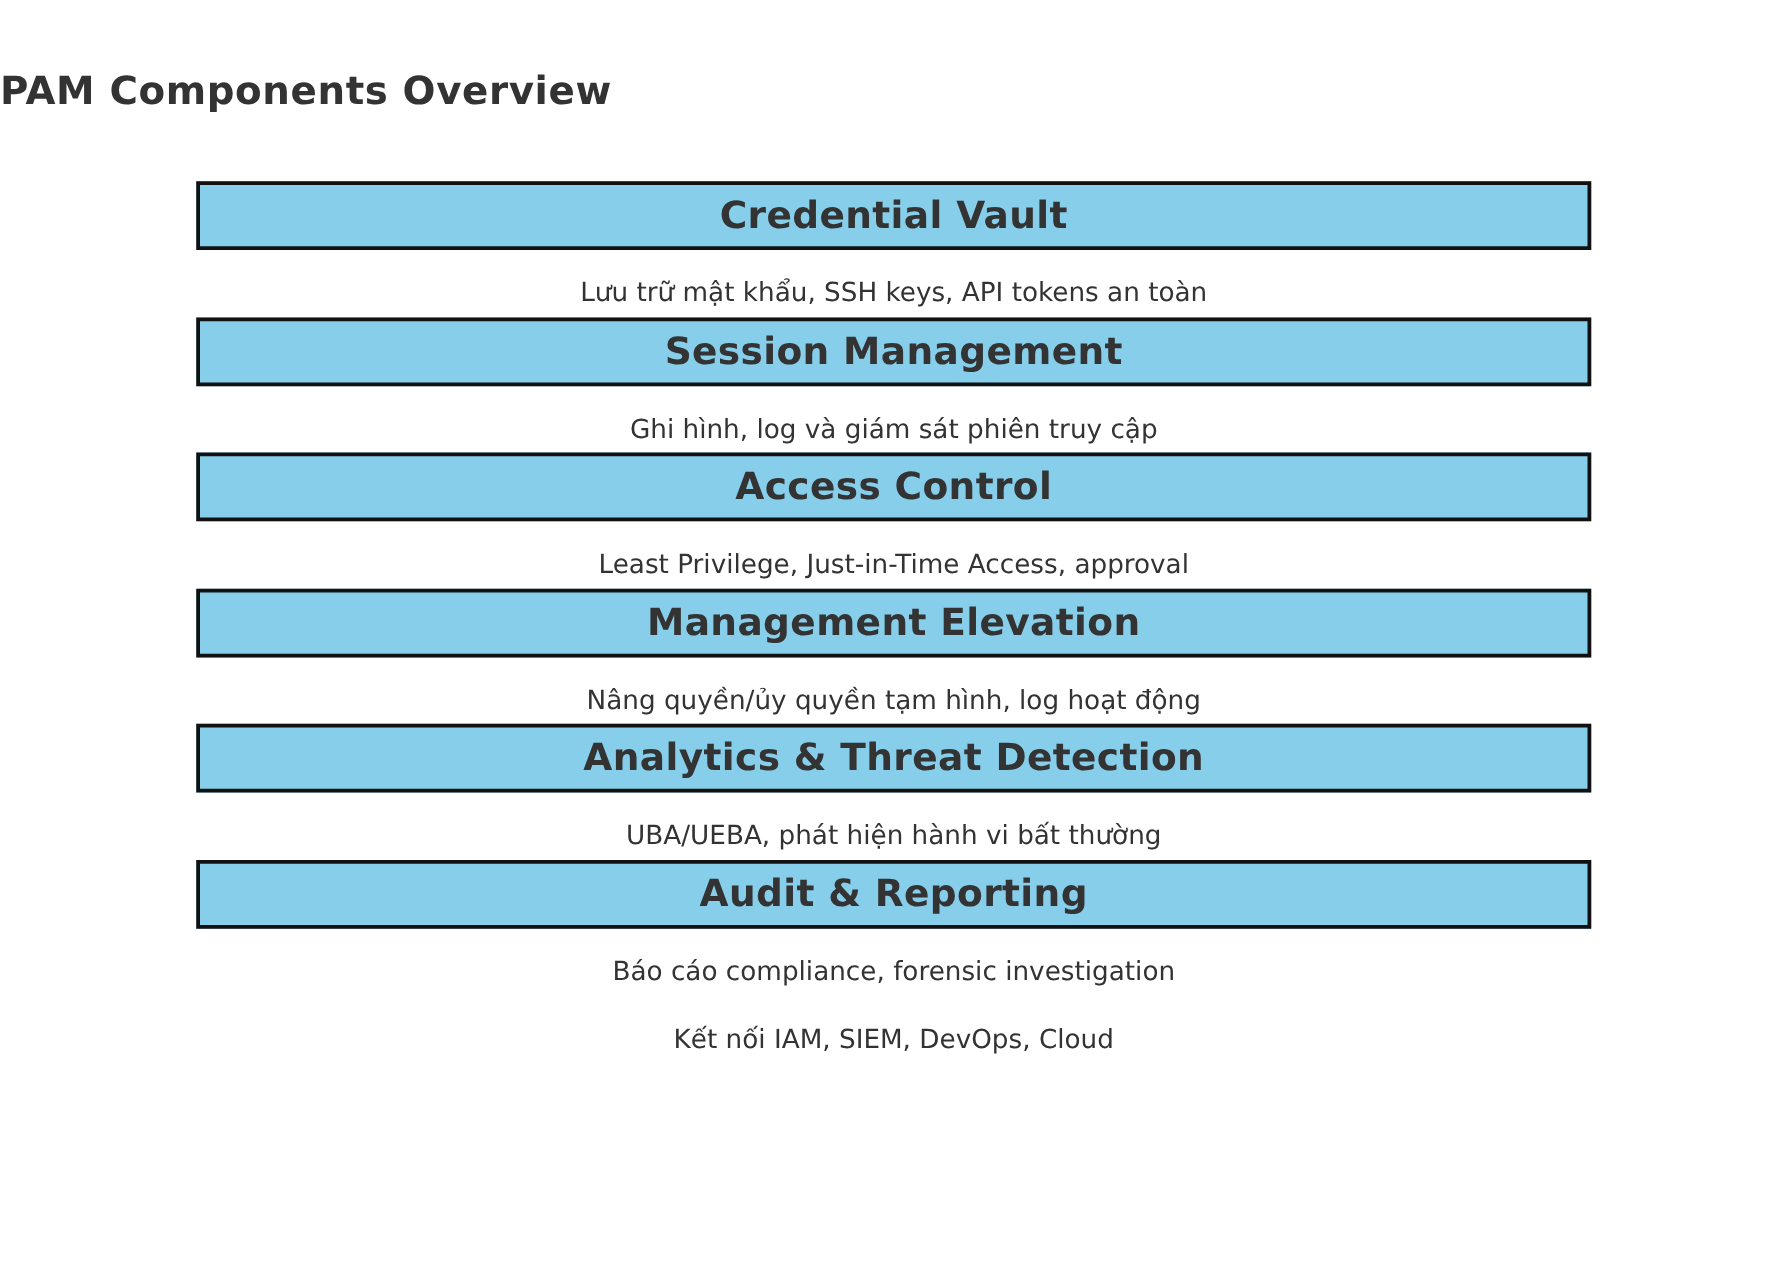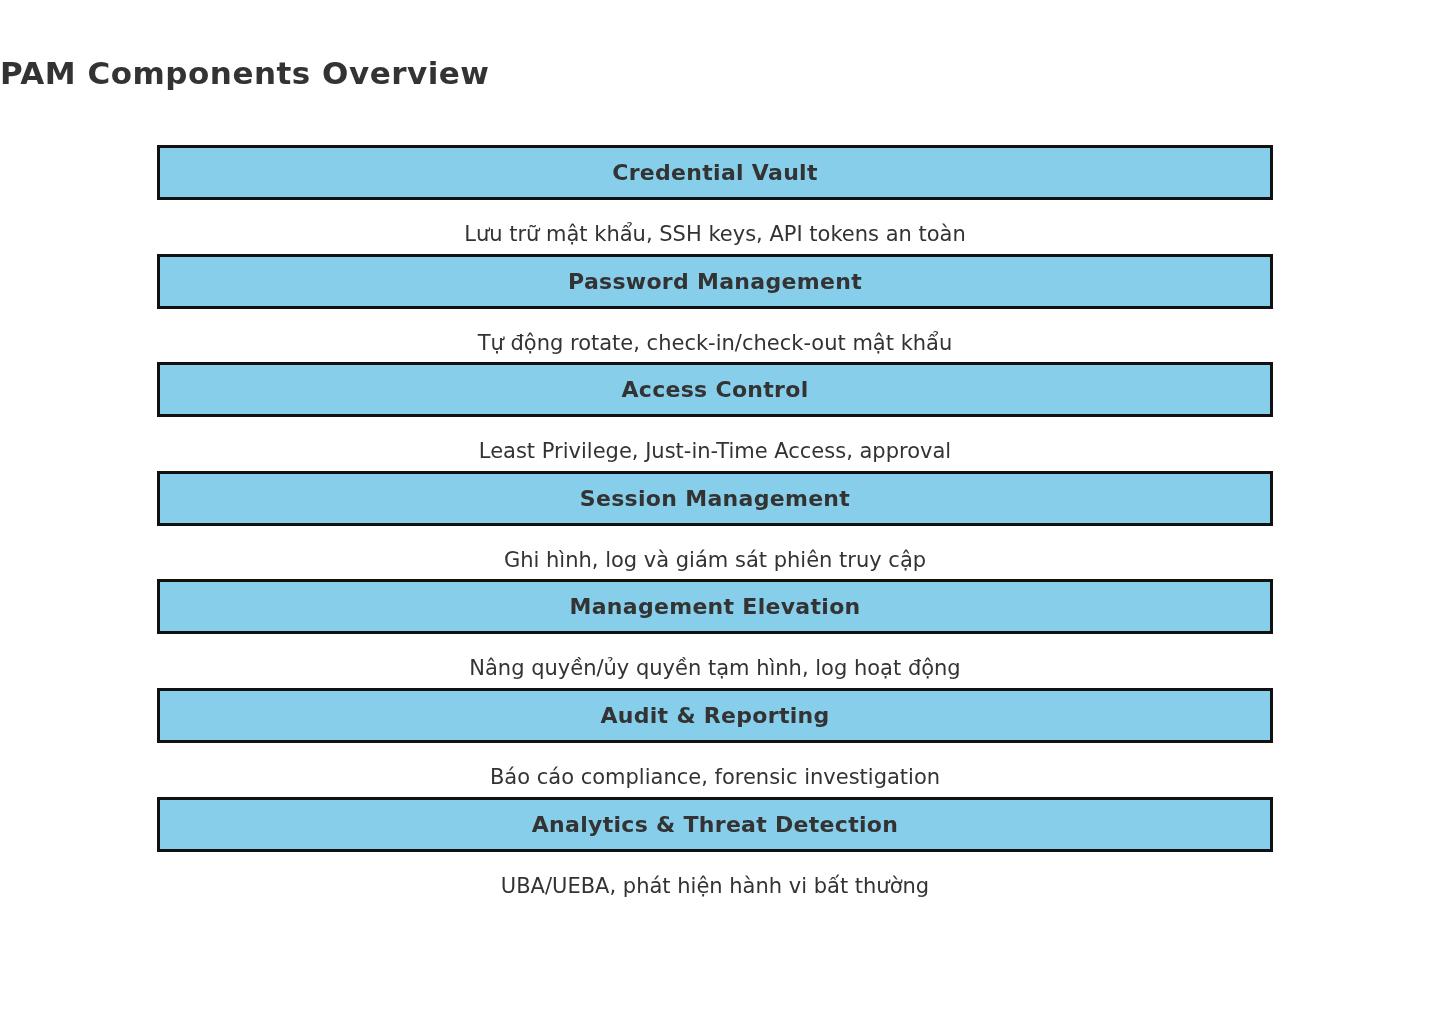--- a/index.html
+++ b/index.html
@@ -39,21 +39,21 @@
     box-sizing: border-box;
     width: 100%;
     height: 55px;
     background: var(--box-fill, #87CEEB);
     border: 3px solid var(--box-border, #111111);
     display: flex;
     align-items: center;
     justify-content: center;
   }
   .box-title {
-    font-size: 22px;
+    font-size: 30px;
     font-weight: bold;
     color: var(--title-text, #333333);
     letter-spacing: 0.3px;
   }
   .desc {
     margin-top: 22px;
     width: 100%;
     text-align: center;
     font-size: 21px;
     color: var(--description-text, #333333);
@@ -67,59 +67,54 @@
 
   <div class="rows">
 
     <div class="row">
       <div class="box">
         <span class="box-title">Credential Vault</span>
       </div>
       <div class="desc">Lưu trữ mật khẩu, SSH keys, API tokens an toàn</div>
     </div>
 
+
     <div class="row">
       <div class="box">
-        <span class="box-title">Password Management</span>
+        <span class="box-title">Session Management</span>
       </div>
-      <div class="desc">Tự động rotate, check-in/check-out mật khẩu</div>
+      <div class="desc">Ghi hình, log và giám sát phiên truy cập</div>
     </div>
 
     <div class="row">
       <div class="box">
         <span class="box-title">Access Control</span>
       </div>
       <div class="desc">Least Privilege, Just-in-Time Access, approval</div>
     </div>
 
     <div class="row">
       <div class="box">
-        <span class="box-title">Session Management</span>
+        <span class="box-title">Management Elevation</span>
       </div>
-      <div class="desc">Ghi hình, log và giám sát phiên truy cập</div>
+      <div class="desc">Nâng quyền/ủy quyền tạm hình, log hoạt động</div>
     </div>
 
     <div class="row">
       <div class="box">
-        <span class="box-title">Management Elevation</span>
+        <span class="box-title">Analytics &amp; Threat Detection</span>
       </div>
-      <div class="desc">Nâng quyền/ủy quyền tạm hình, log hoạt động</div>
+      <div class="desc">UBA/UEBA, phát hiện hành vi bất thường</div>
     </div>
 
     <div class="row">
       <div class="box">
         <span class="box-title">Audit &amp; Reporting</span>
       </div>
       <div class="desc">Báo cáo compliance, forensic investigation</div>
     </div>
 
     <div class="row">
-      <div class="box">
-        <span class="box-title">Analytics &amp; Threat Detection</span>
-      </div>
-      <div class="desc">UBA/UEBA, phát hiện hành vi bất thường</div>
-    </div>
-
-    <div class="row">
+      <div class="desc">Kết nối IAM, SIEM, DevOps, Cloud</div>
     </div>
 
   </div>
 </div>
 
 </body></html>

